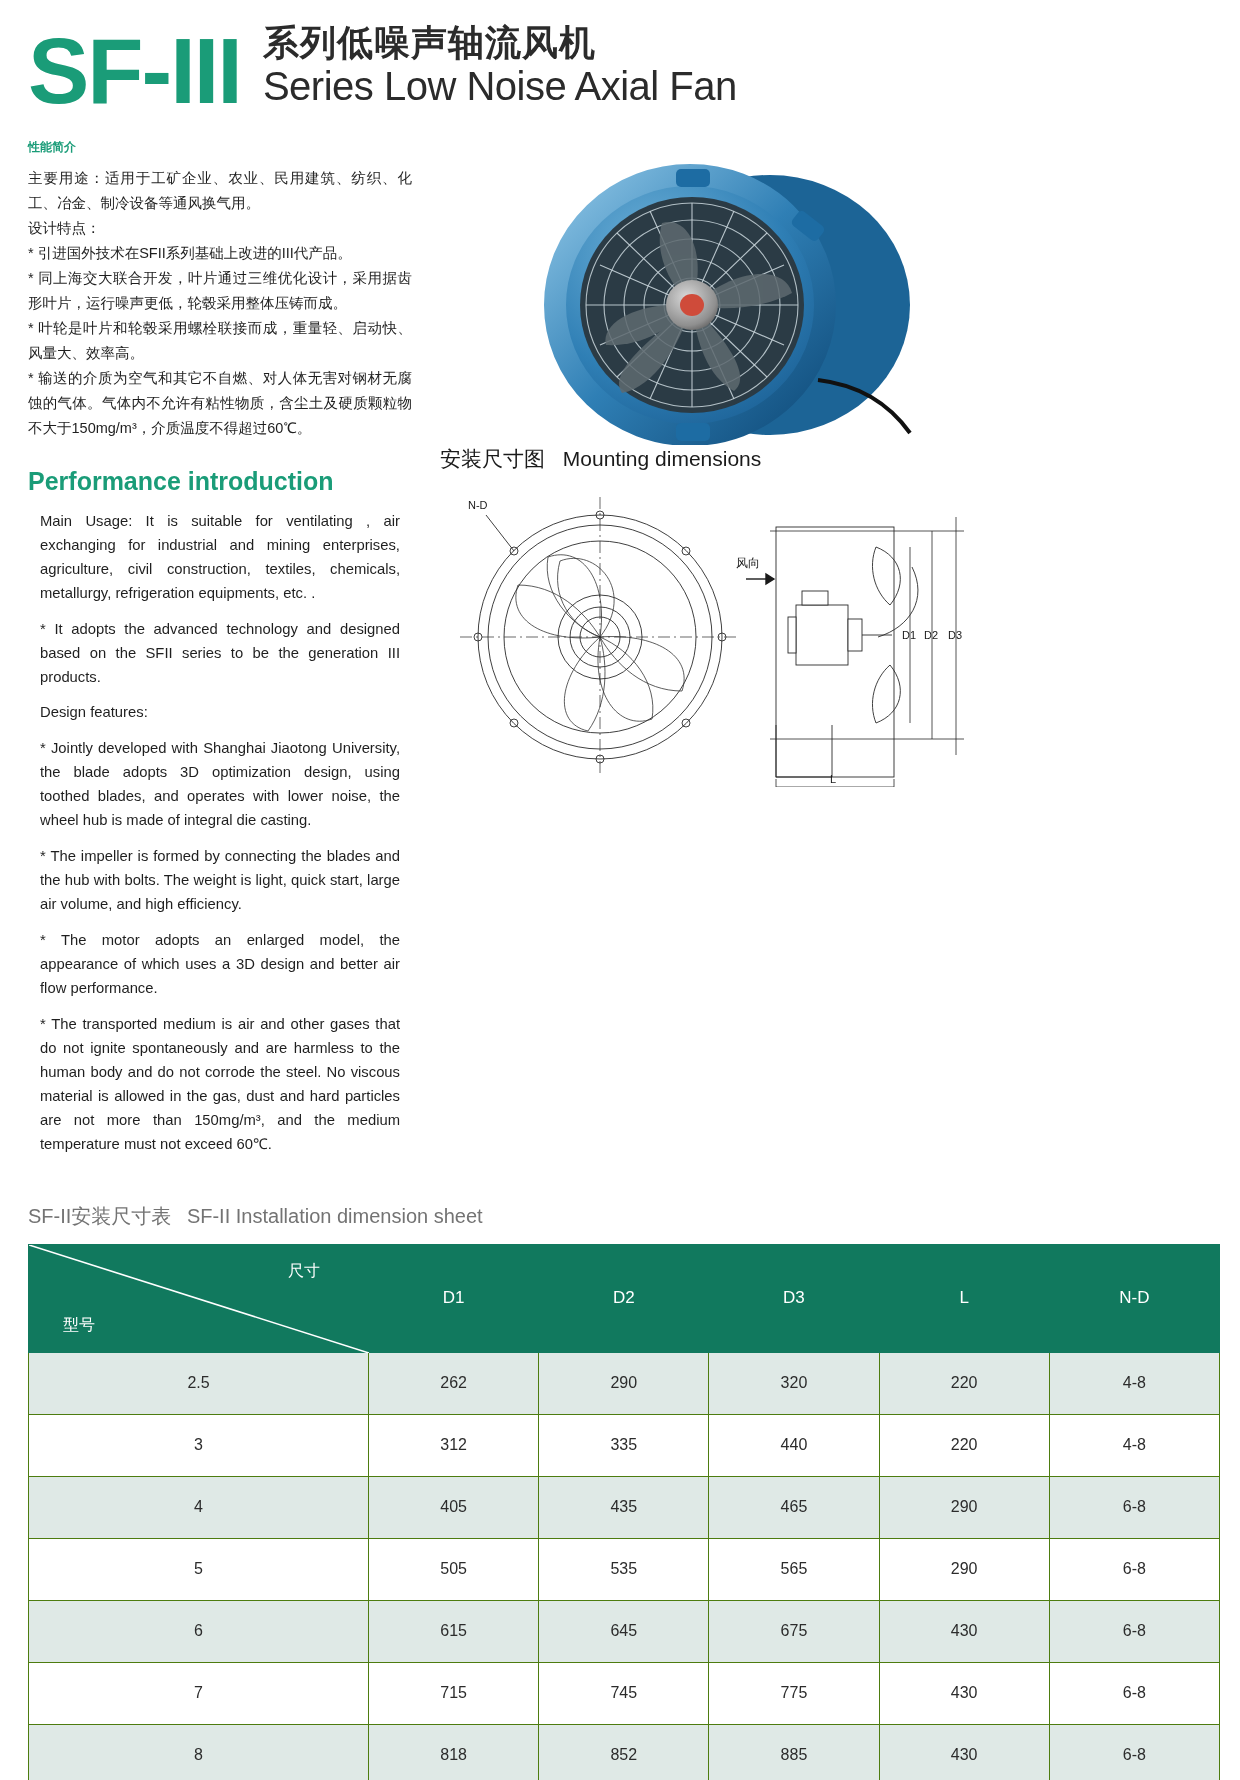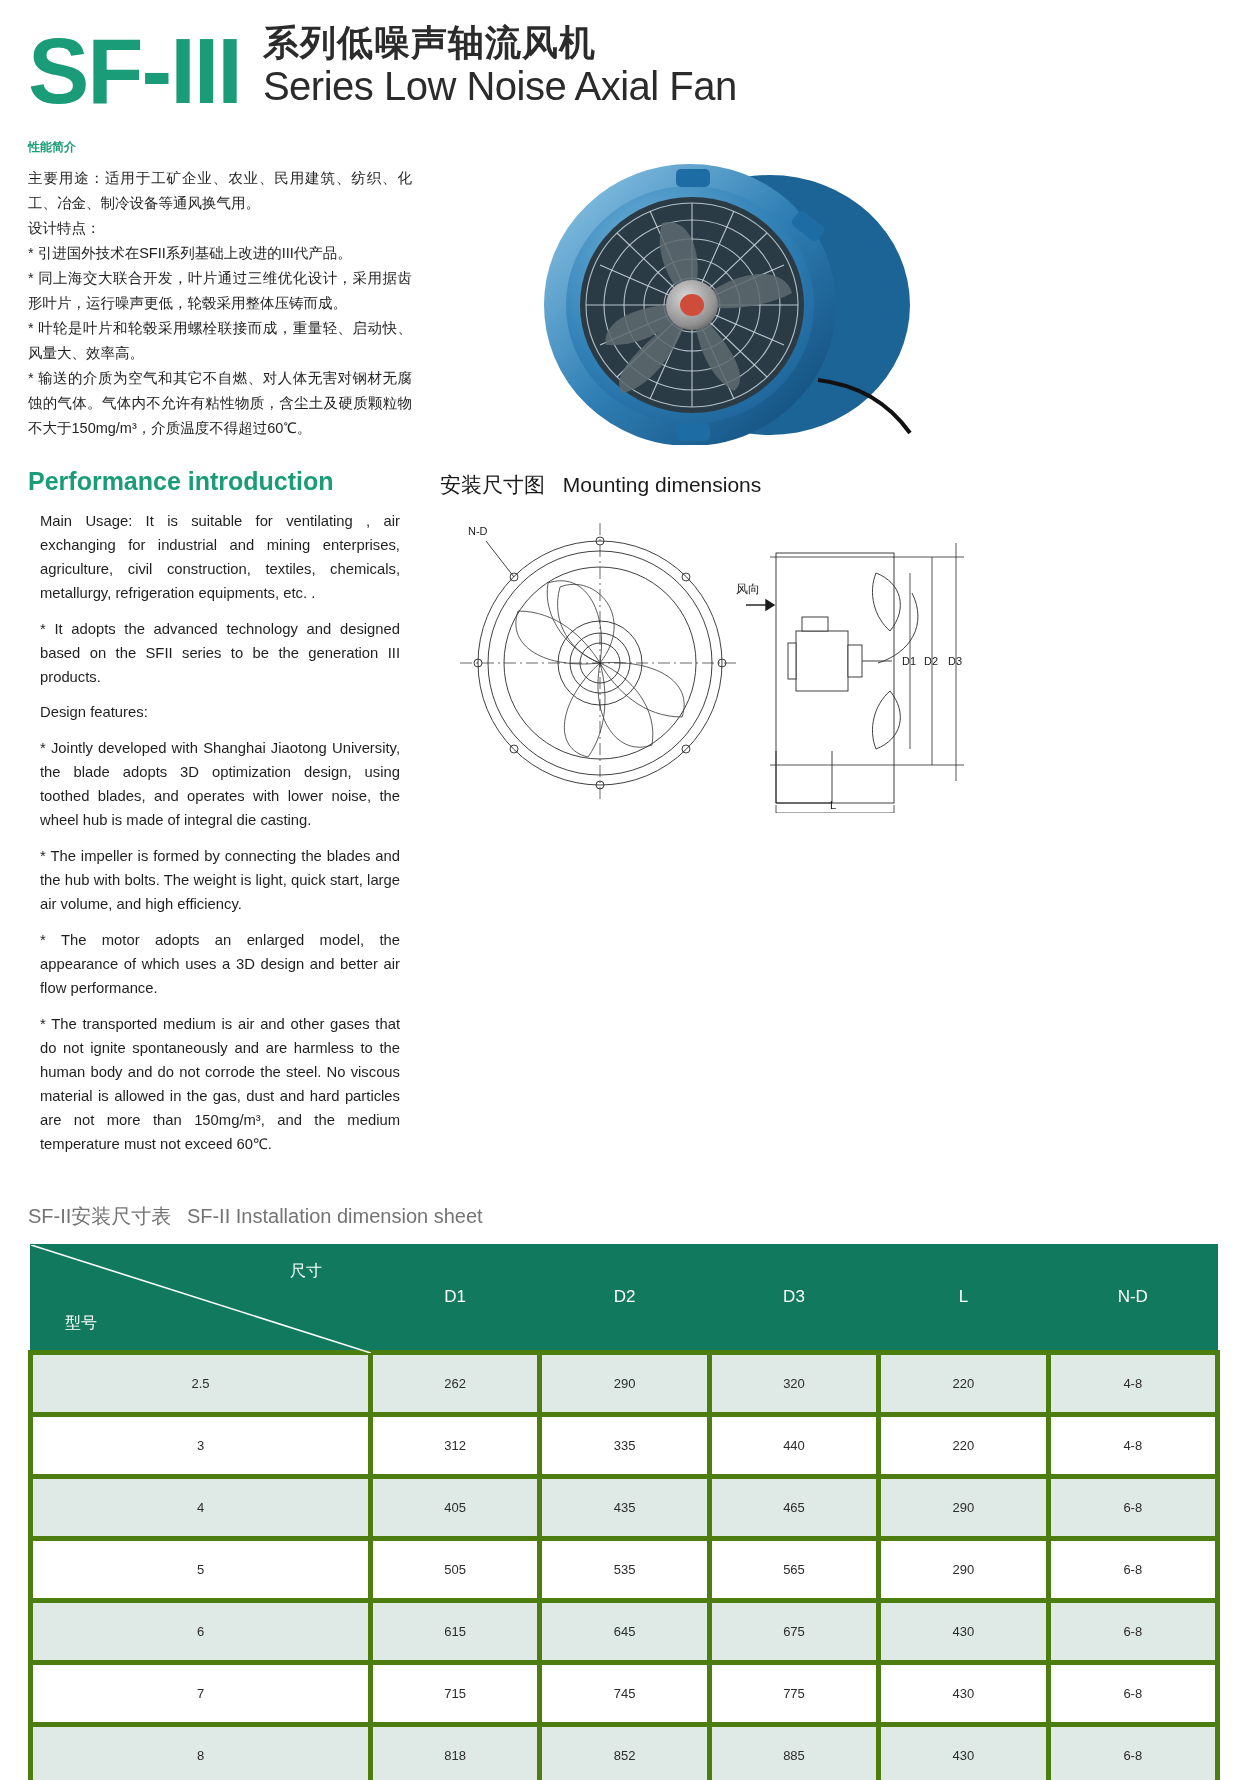--- a/index.html
+++ b/index.html
@@ -76,43 +76,43 @@
     color: #1f1f1f;
     text-align: justify;
   }
   .en-text p { margin: 12px; }
 
   
   .fan-photo { position: relative; width: 600px; height: 300px; margin-top: 14px; }
   .fan-photo svg { display: block; }
 
   
-  .mount-head { margin-top: 26px; font-size: 21px; color: #1a1a1a; }
+  .mount-head { font-size: 21px; color: #1a1a1a; }
   .mount-head .cn { font-weight: normal; }
   .mount-head .en { margin-left: 12px; }
   .mount-draw { margin-top: 14px; }
 
   
   .table-head {
     margin-top: 34px;
     font-size: 20px;
     color: #737373;
     padding-left: 4px;
   }
   .table-head .en { margin-left: 10px; }
   table.dims {
     width: 1192px;
     margin: 14px 0 0 4px;
     border-collapse: collapse;
     table-layout: fixed;
   }
   table.dims th, table.dims td {
-    border: 5px solid #4d7c0f;
+    border: 1px solid #4d7c0f;
     text-align: center;
-    font-size: 13px;
+    font-size: 16px;
     color: #2c2c2c;
   }
   table.dims thead th {
     background: #11795e;
     color: #ffffff;
     border: 1px solid #11795e;
     height: 108px;
     font-weight: normal;
     font-size: 17px;
   }

